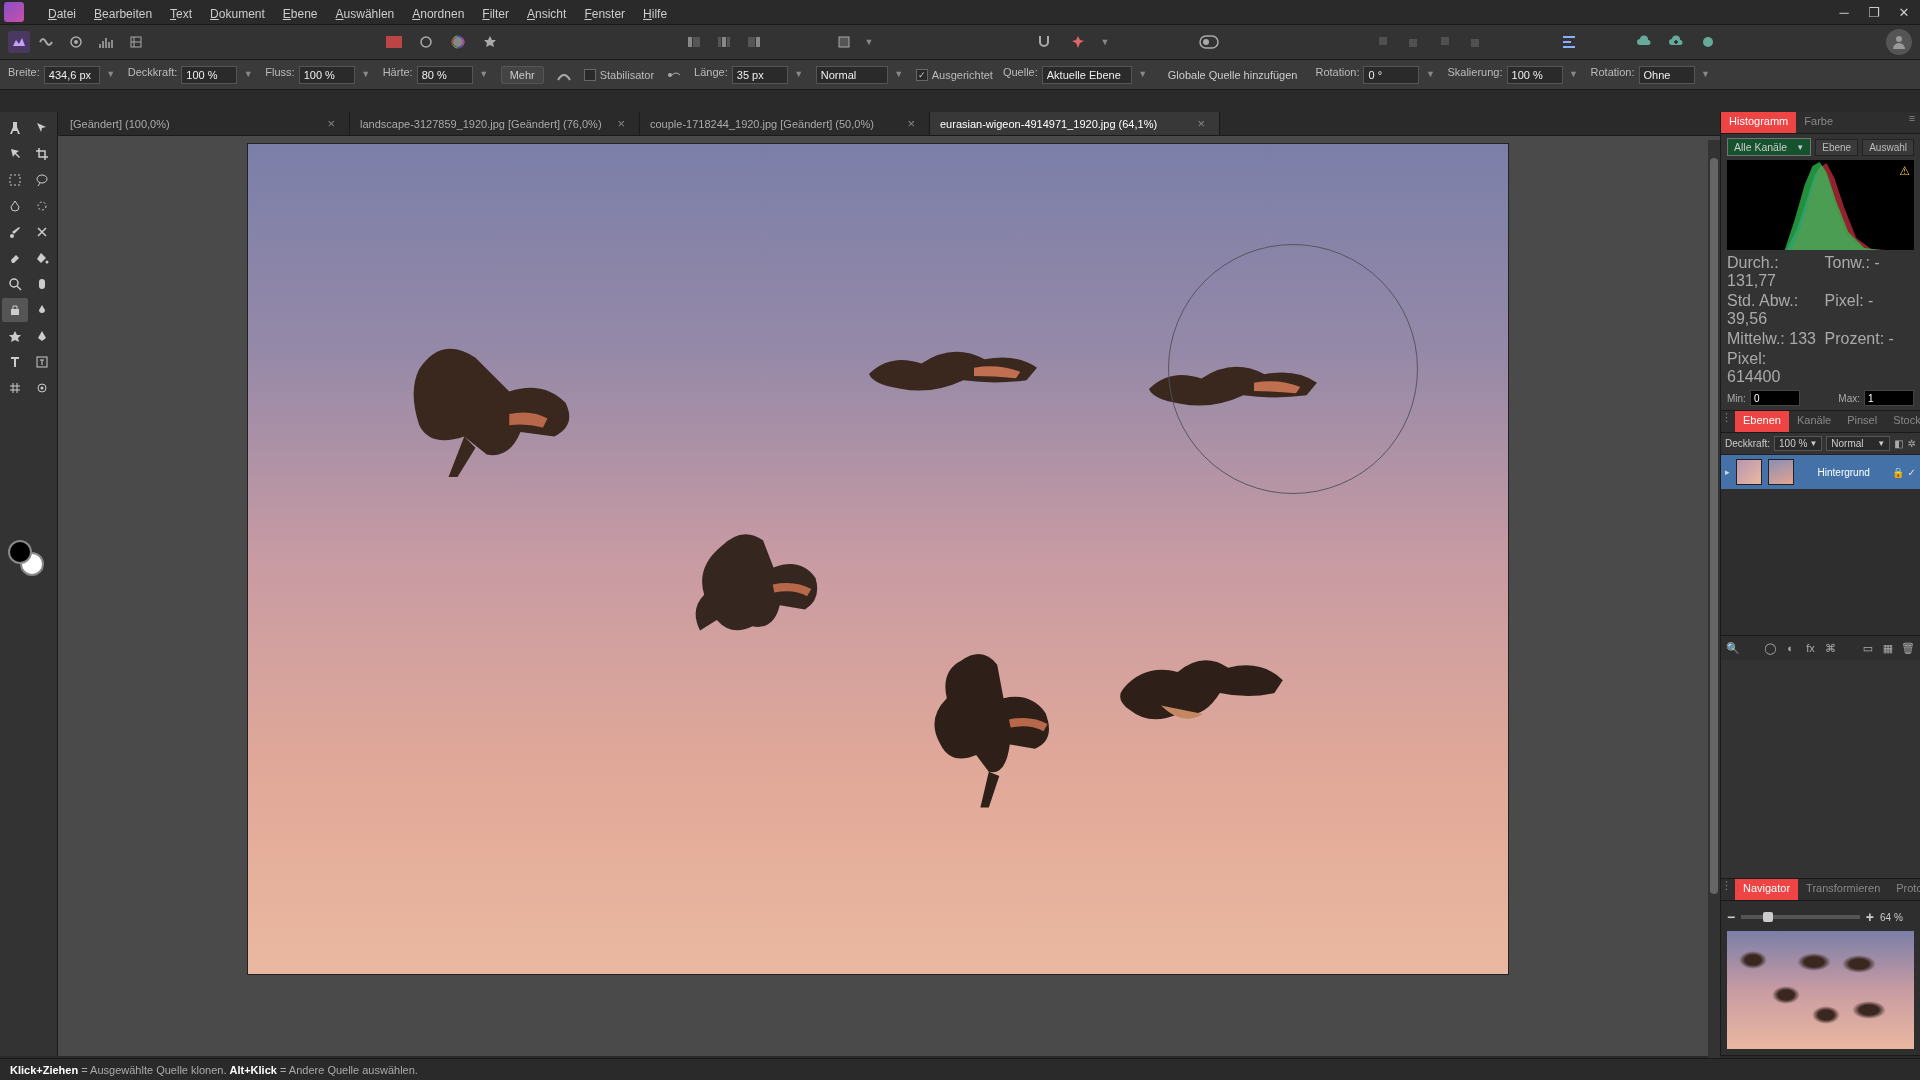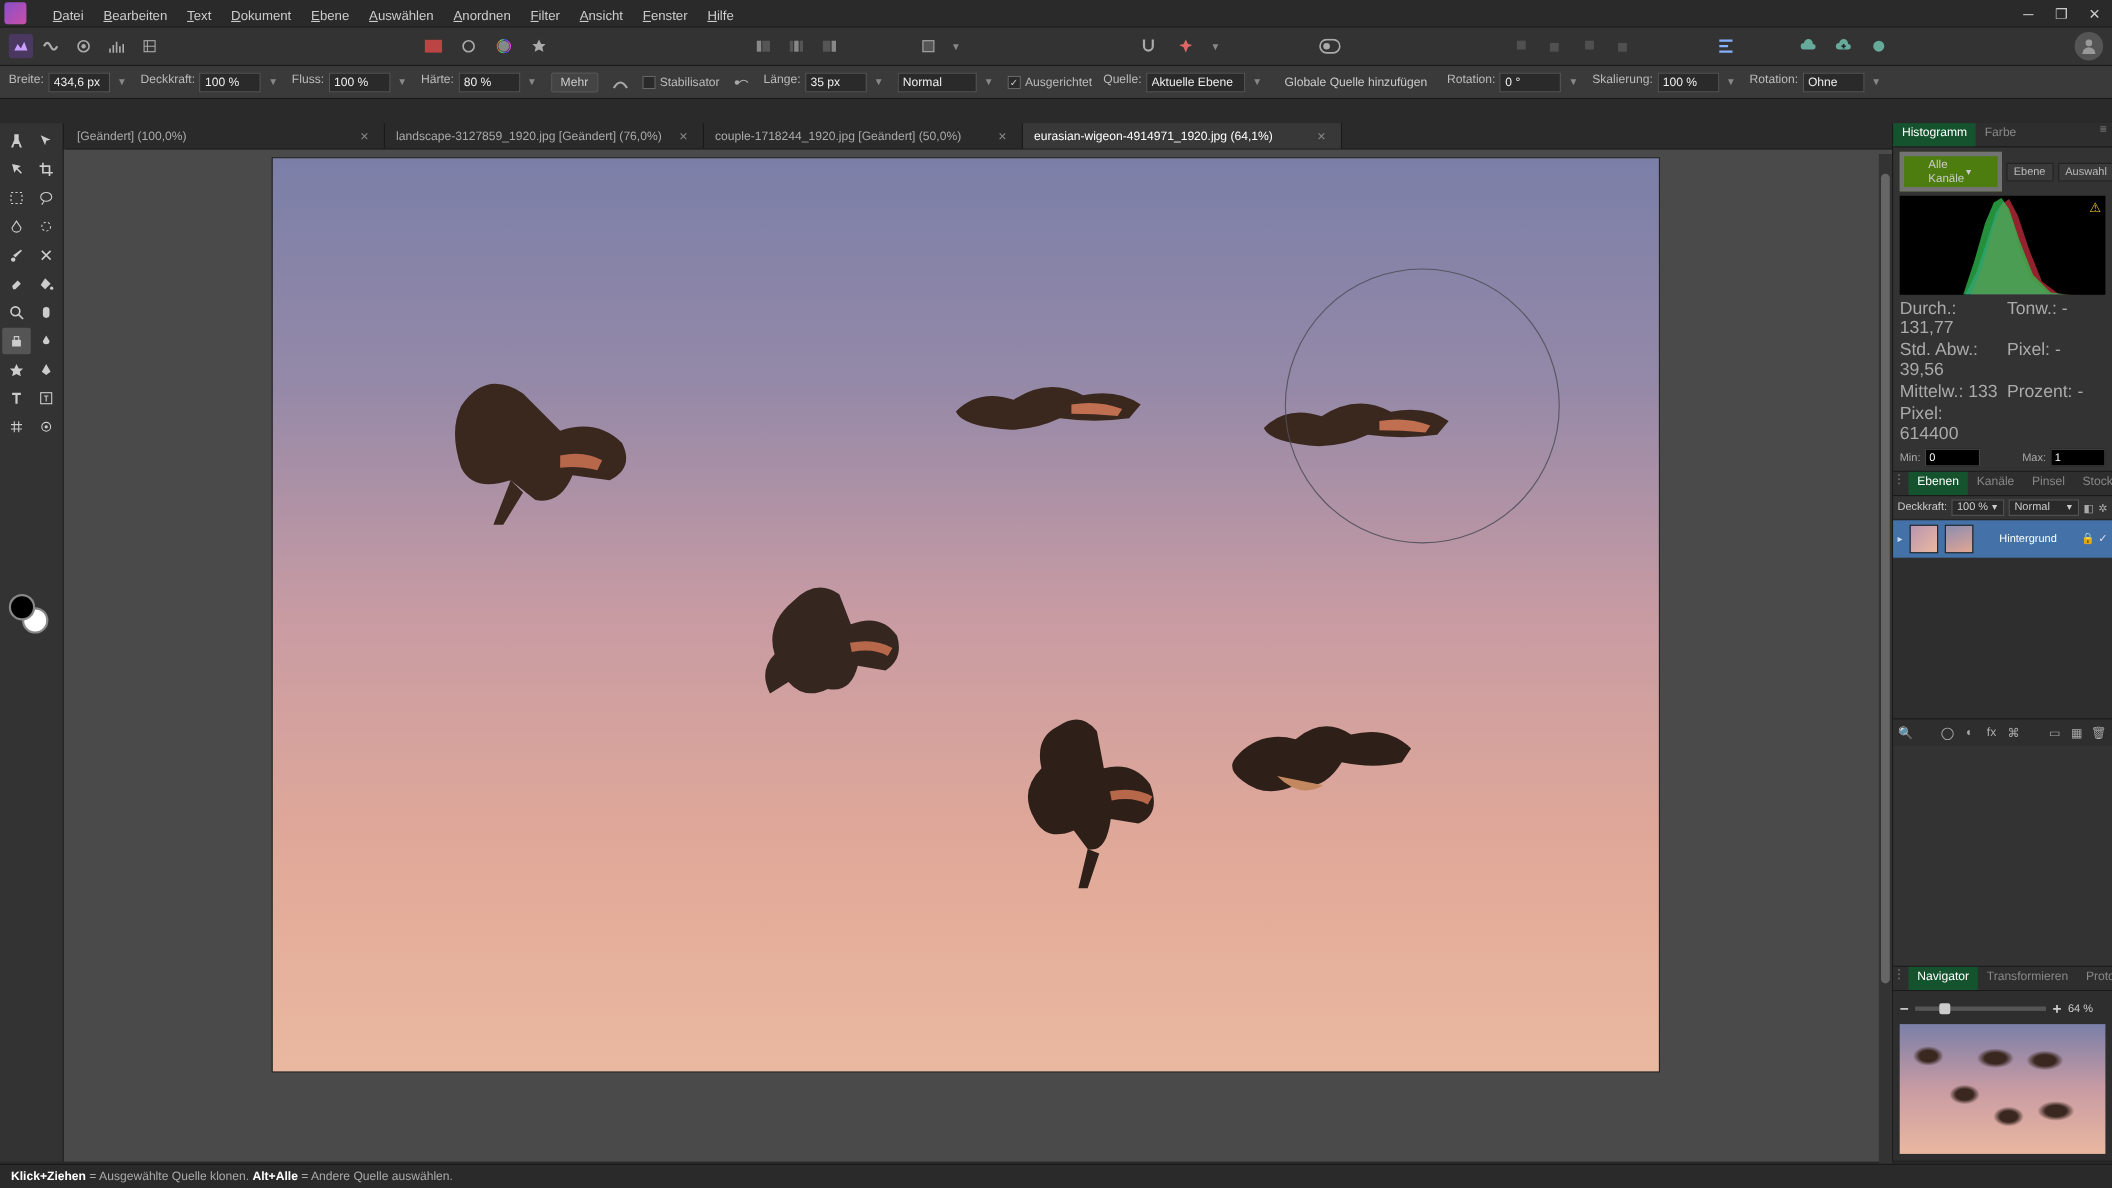--- a/index.html
+++ b/index.html
@@ -59,25 +59,25 @@
 .canvas-scroll-h { position:absolute; bottom:2px; left:60px; right:210px; height:12px; background:#333; }
 .canvas-scroll-h .thumb { position:absolute; left:38%; width:30%; height:8px; top:2px; background:#666; border-radius:4px; }
 .canvas-scroll-v { position:absolute; right:200px; top:140px; bottom:20px; width:12px; background:#333; }
 .canvas-scroll-v .thumb { position:absolute; top:2%; height:80%; width:8px; left:2px; background:#666; border-radius:4px; }
 
 
 .right-col { position:absolute; right:0; top:112px; width:200px; bottom:24px; background:#333; border-left:1px solid #1a1a1a; display:flex; flex-direction:column; }
 .panel { border-bottom:1px solid #1a1a1a; }
 .panel-tabs { display:flex; height:22px; background:#2e2e2e; border-bottom:1px solid #1a1a1a; font-size:11px; }
 .ptab { padding:3px 8px; color:#888; }
-.ptab.active { color:#fff; background:#14532d; }
+.ptab.active { color:#fff; background:#ef4444; }
 .panel-body { padding:4px 6px; font-size:10.5px; color:#aaa; }
 
 .channel-row { display:flex; align-items:center; gap:4px; margin-bottom:4px; }
-.channel-sel { flex:1; background:#4d7c0f; border:4px solid #737373; padding:2px 22px; font-size:10.5px; color:#ccc; display:flex; justify-content:space-between; align-items:center; }
+.channel-sel { flex:1; background:#14532d; border:1px solid #737373; padding:2px 6px; font-size:10.5px; color:#ccc; display:flex; justify-content:space-between; align-items:center; }
 .sub-btn { padding:2px 6px; background:#3a3a3a; font-size:10px; color:#bbb; border:1px solid #222; }
 
 .histo-box { height:90px; background:#000; position:relative; margin-bottom:4px; overflow:hidden; }
 .histo-warn { position:absolute; right:4px; top:4px; color:#ffcc33; font-size:12px; }
 
 .stat-grid { display:grid; grid-template-columns:1fr 1fr; gap:2px 8px; font-size:16px; margin-bottom:4px; }
 .minmax { display:flex; justify-content:space-between; align-items:center; gap:6px; font-size:10px; margin-top:4px;}
 .mm-field { display:flex; gap:4px; align-items:center; }
 .mm-field input { width:50px; height:16px; background:#000; border:1px solid #444; color:#fff; font-size:10px; padding:0 3px;}
 
@@ -702,14 +702,14 @@
         <div class="nb" style="left:115px;top:24px;width:34px"></div>
         <div class="nb" style="left:45px;top:55px"></div>
         <div class="nb" style="left:85px;top:75px"></div>
         <div class="nb" style="left:125px;top:70px;width:34px"></div>
       </div>
     </div>
   </div>
 </div>
 
 <div class="statusbar">
-  <span><b>Klick+Ziehen</b><span> = Ausgewählte Quelle klonen. </span><b>Alt+Alle</b><span> = Andere Quelle auswählen.</span></span>
+  <span><b>Klick+Ziehen</b><span> = Ausgewählte Quelle klonen. </span><b>Alt+Klick</b><span> = Andere Quelle auswählen.</span></span>
 </div>
 
 </body></html>

